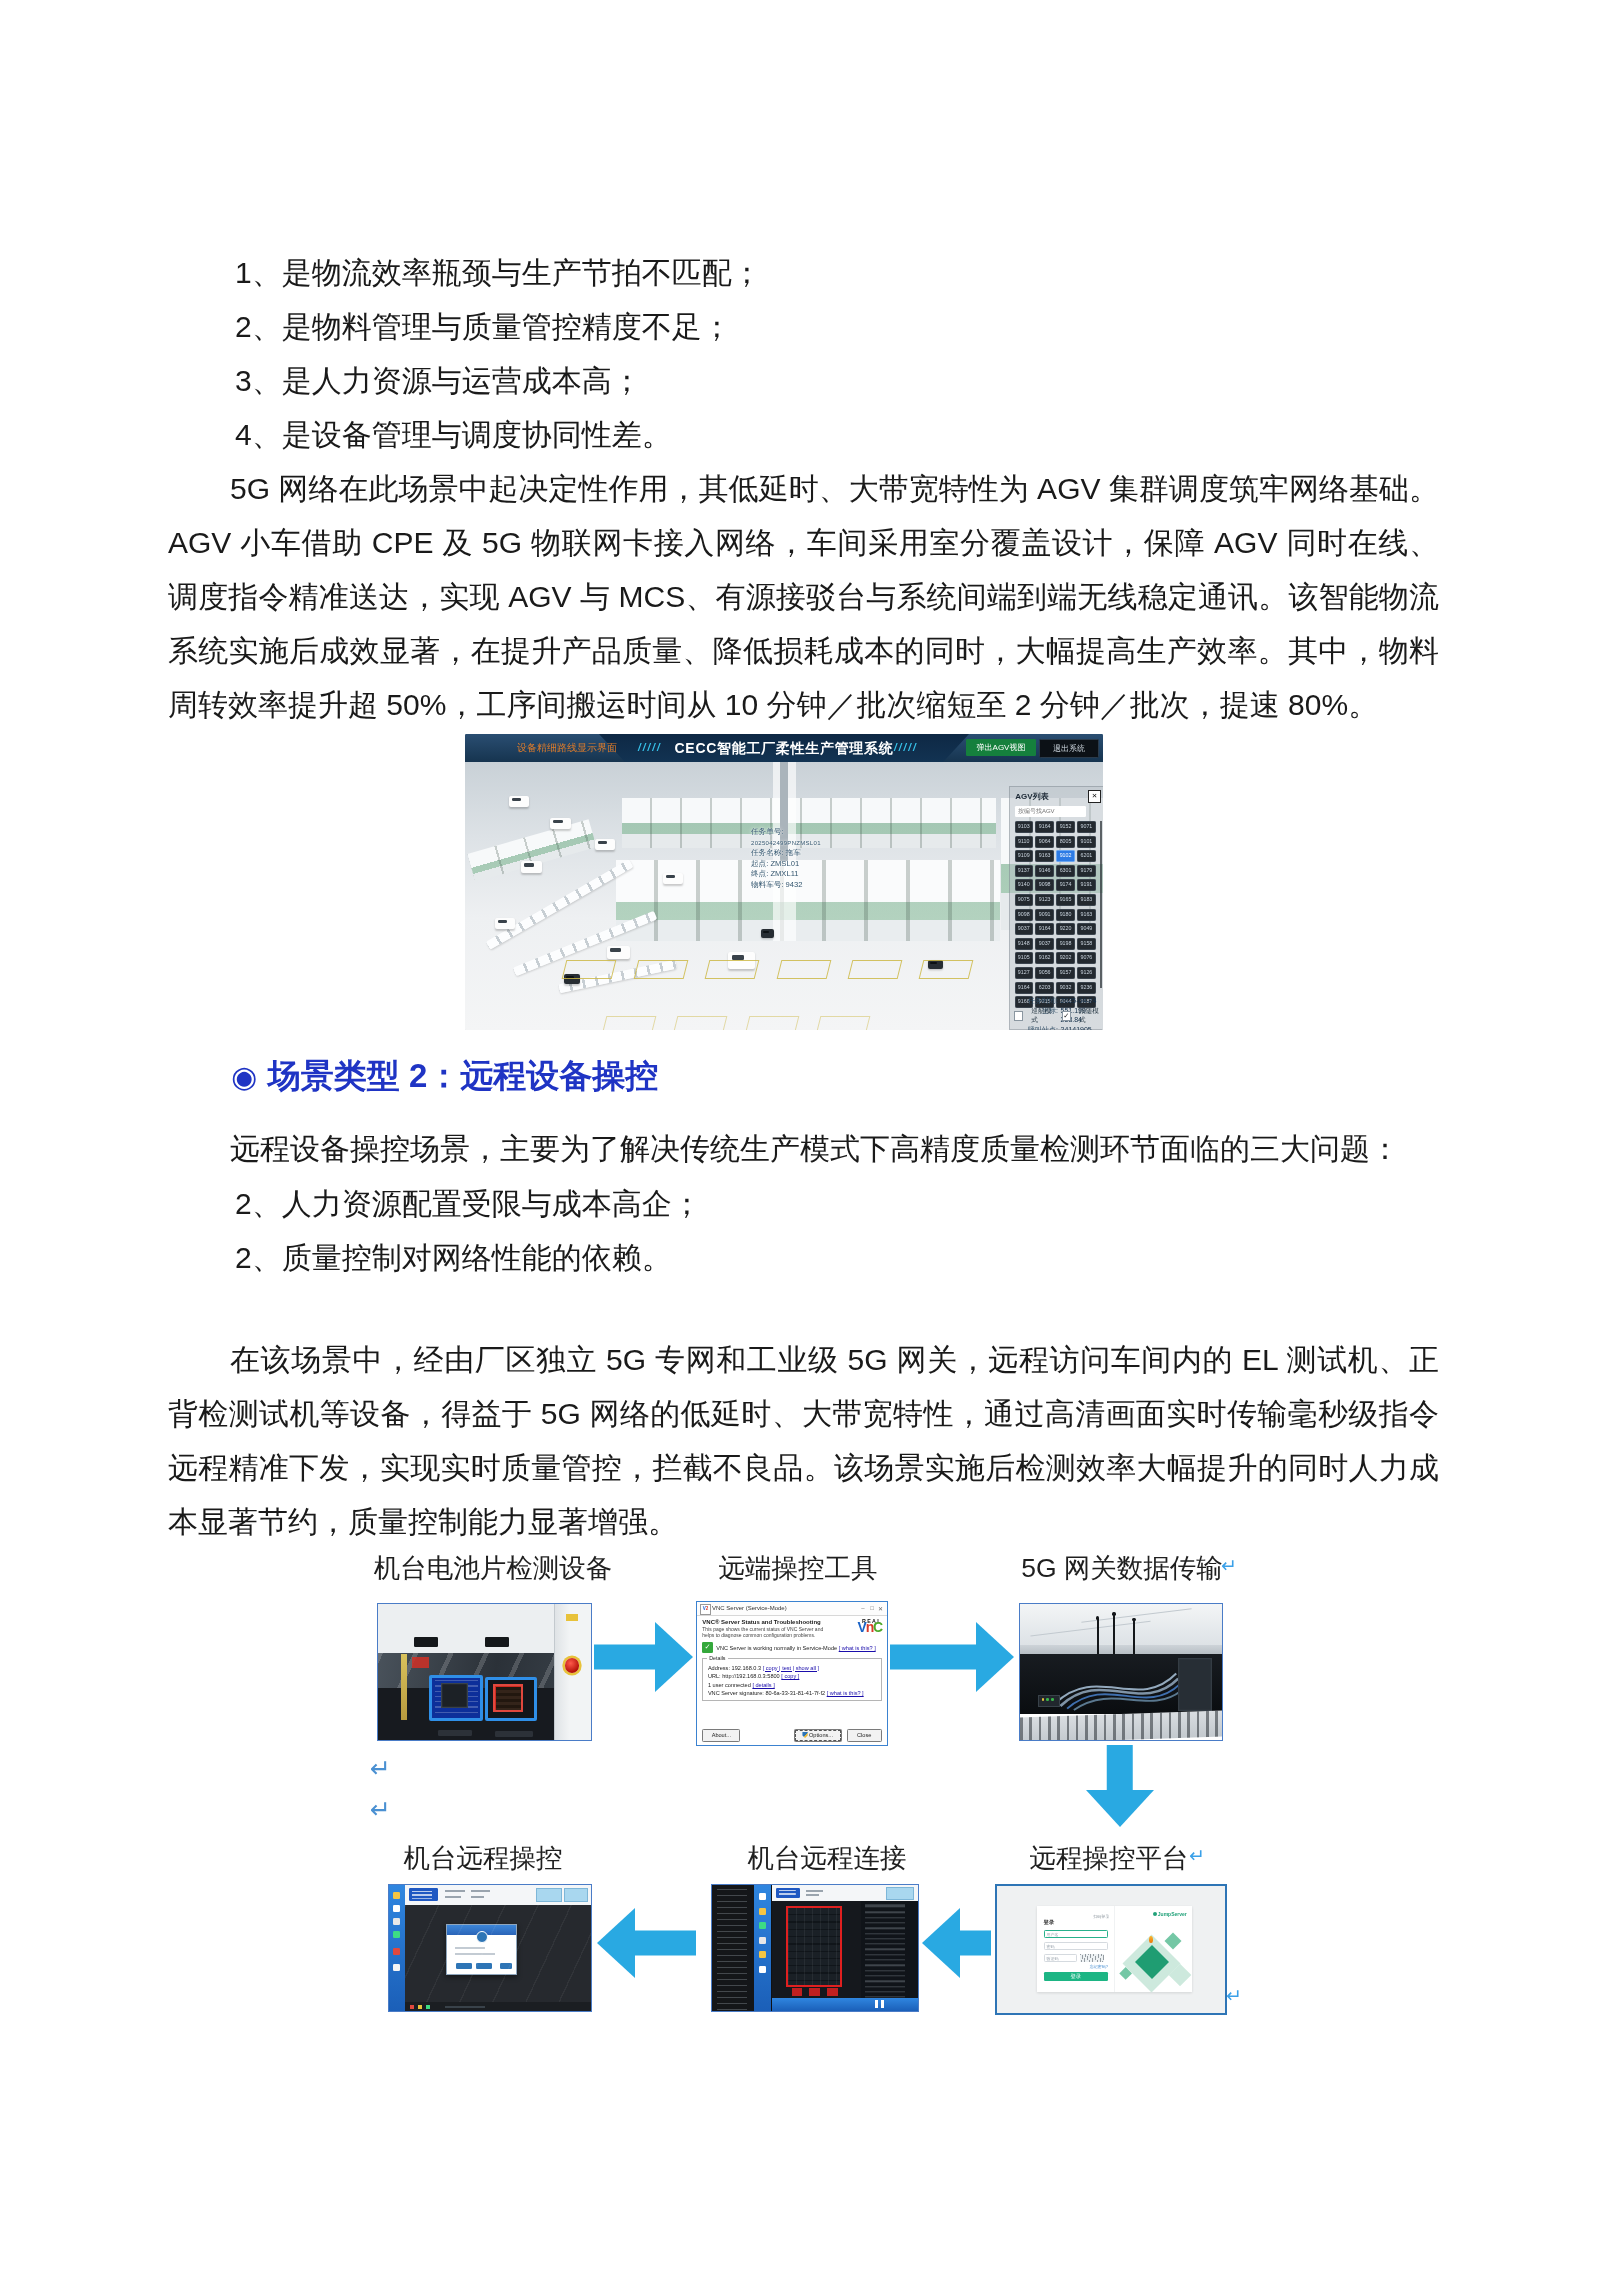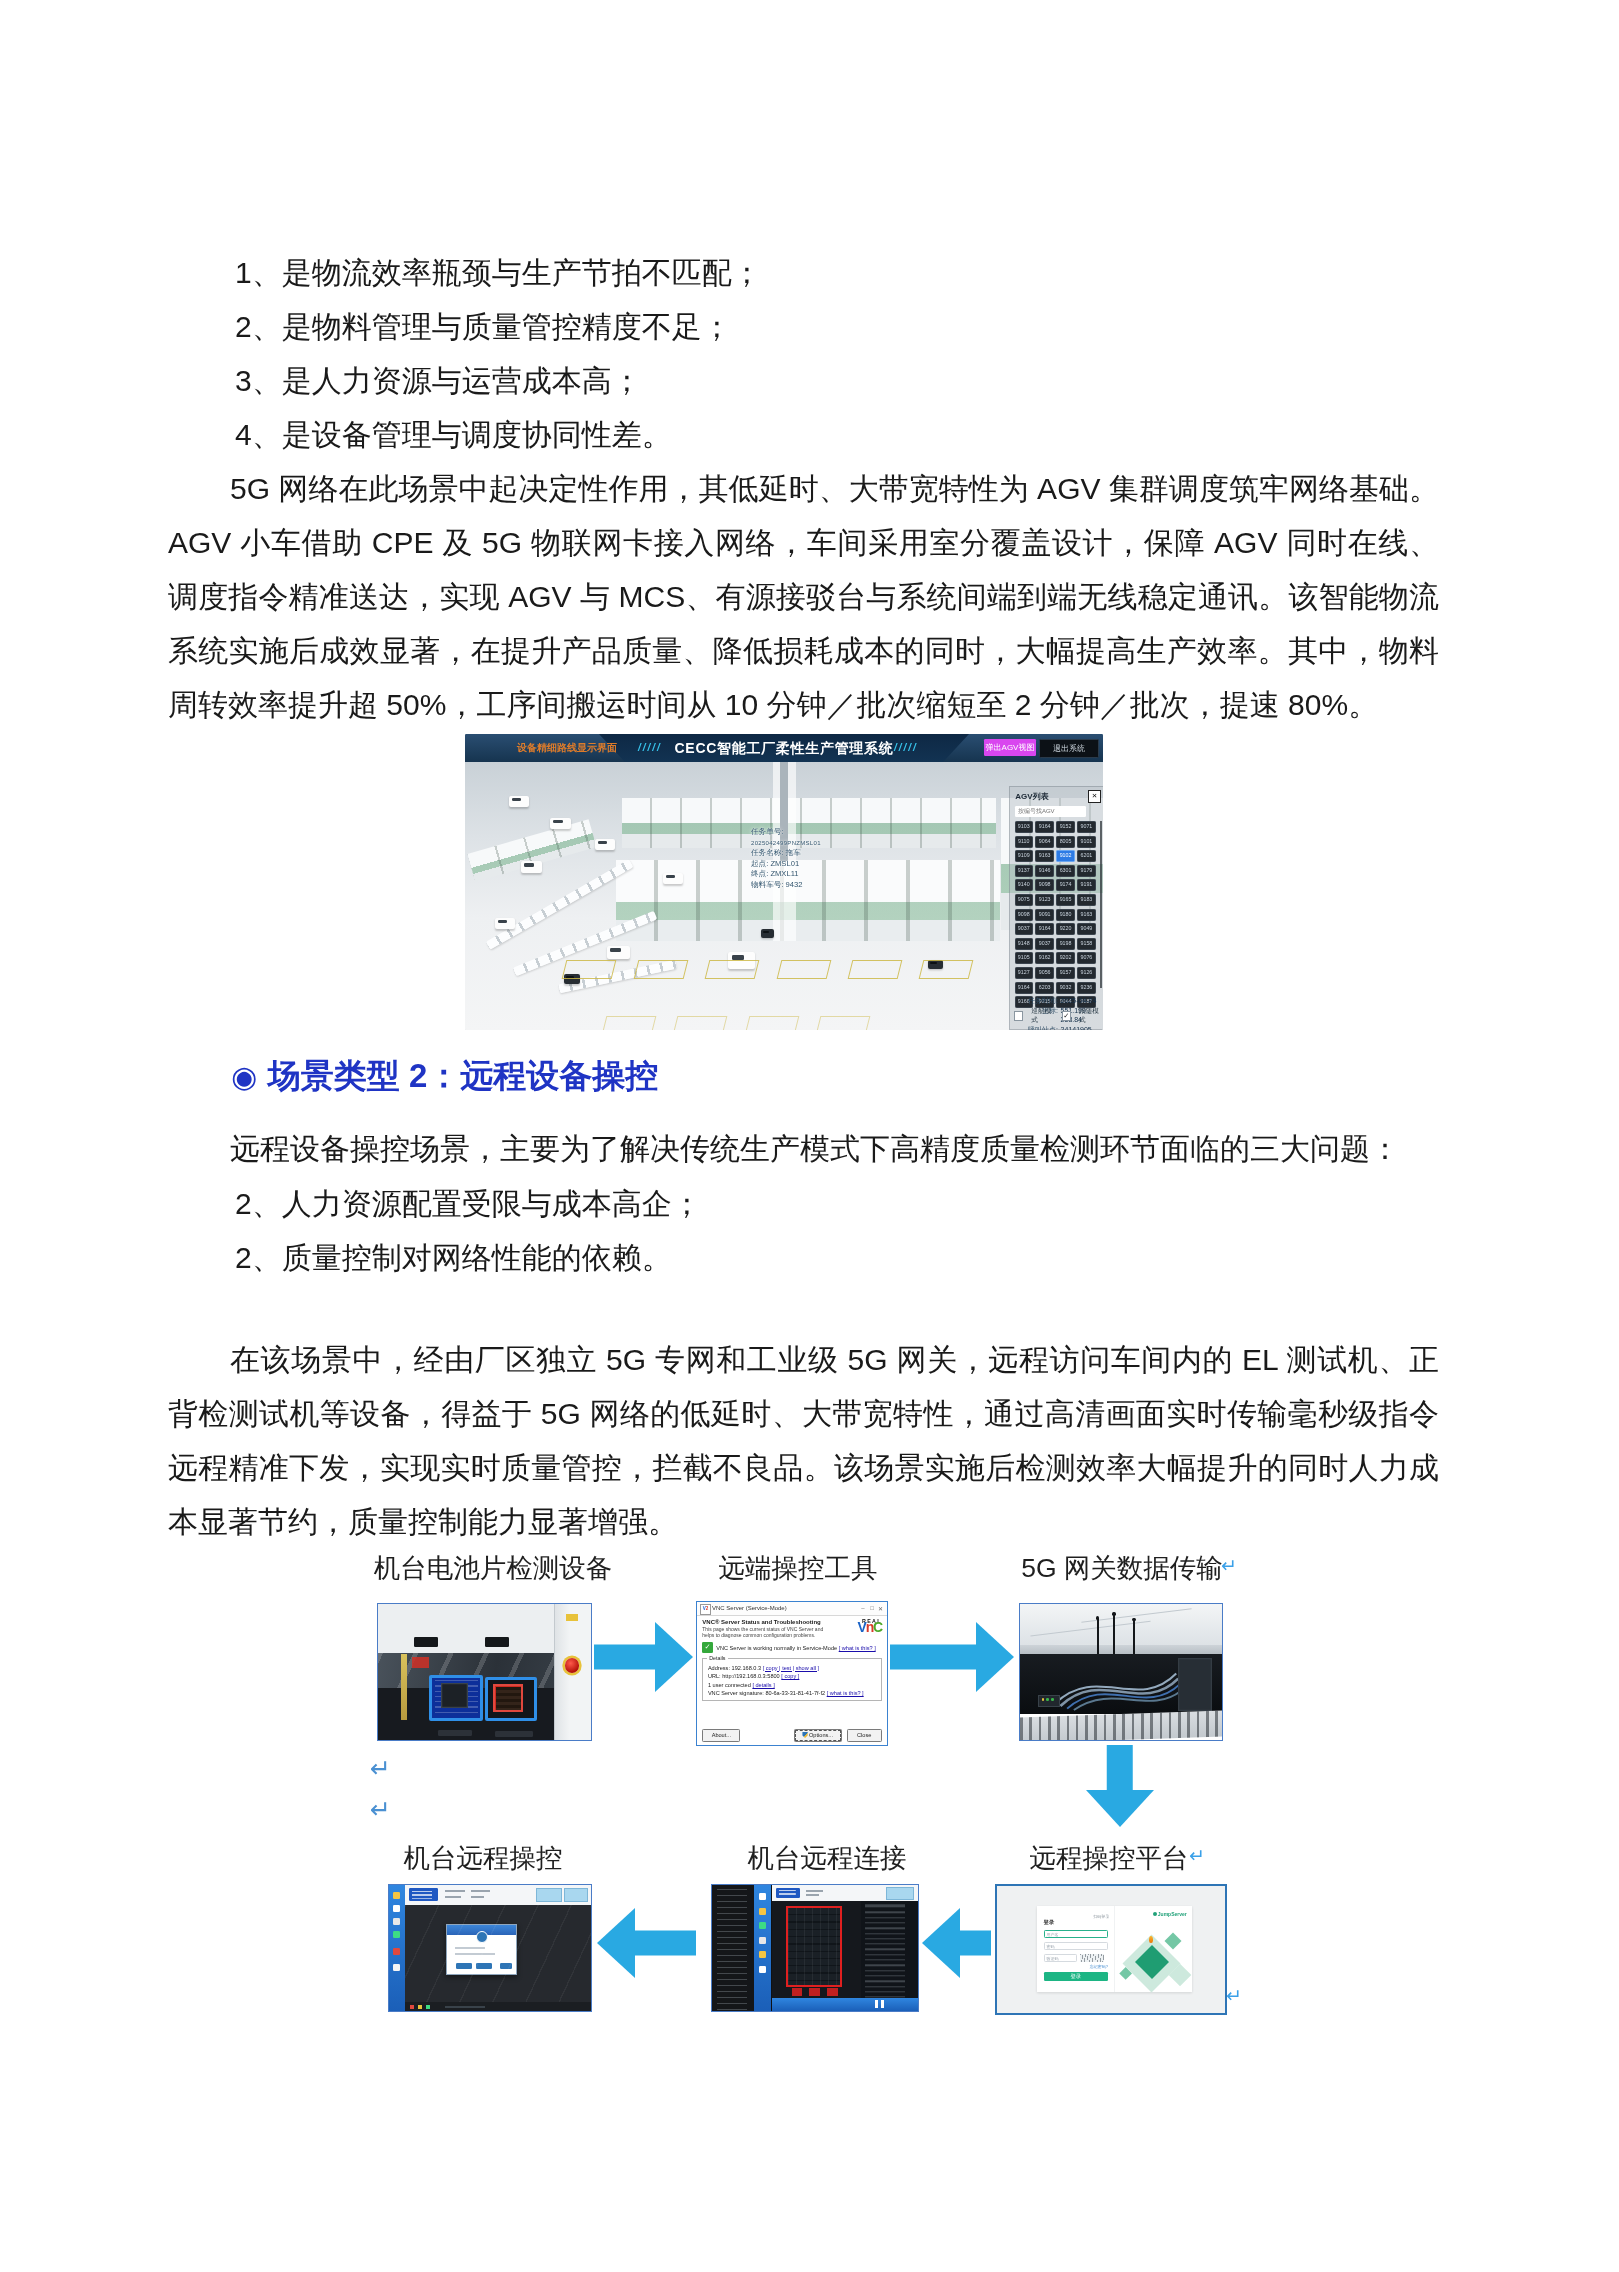--- a/index.html
+++ b/index.html
@@ -23,21 +23,21 @@
   .arrow.l .head{left:0;top:50%;transform:translateY(-50%);border-top:35px solid transparent;border-bottom:35px solid transparent;border-right:38px solid #29a9e2;}
   .arrow.d .shaft{left:50%;top:0;width:26.5px;height:calc(100% - 37px);transform:translateX(-50%);}
   .arrow.d .head{bottom:0;left:50%;transform:translateX(-50%);border-left:34px solid transparent;border-right:34px solid transparent;border-top:37px solid #29a9e2;}
   
   .factory{left:465px;top:734px;width:638px;height:296px;overflow:hidden;background:#dfe4e8;border-radius:1.3px;}
   .f-head{left:0;top:0;right:0;height:28px;background:linear-gradient(180deg,#2a4e72,#16344f);}
   .f-trap{left:134px;top:0;width:370px;height:28px;background:linear-gradient(180deg,#0e2844,#123352);
           clip-path:polygon(0 0,100% 0,93% 100%,7% 100%);}
   .f-title{left:0;right:0;top:6px;text-align:center;color:#fff;font-weight:bold;font-size:14px;letter-spacing:0.7px;}
   .f-slash{top:8px;color:#38c7ef;font-size:10px;font-weight:bold;font-style:italic;letter-spacing:2px;}
-  .f-note{left:52px;top:7.3px;color:#e87f28;font-size:10px;font-weight:bold;opacity:.95;filter:blur(0.2px);}
+  .f-note{left:52px;top:7.3px;color:#e87f28;font-size:10px;font-weight:normal;opacity:.95;filter:blur(0.2px);}
   .f-btn{top:4.6px;height:17px;font-size:8px;line-height:17px;text-align:center;border-radius:1.3px;}
   .f-scene{left:0;top:28px;right:0;bottom:0;background:linear-gradient(180deg,#c9d1d7 0%,#dde2e6 28%,#eef0f2 58%,#f4f5f6 100%);}
   .racks{position:absolute;background:
       repeating-linear-gradient(90deg,transparent 0 28px,rgba(70,90,80,.28) 28px 30px),
       linear-gradient(180deg,#f7f9fa 0 50%,rgba(120,180,140,.55) 50% 72%,#e6eaec 72% 100%);}
   .racks.big{background:
       repeating-linear-gradient(90deg,transparent 0 38px,rgba(70,90,80,.28) 38px 42px),
       linear-gradient(180deg,#fafbfc 0 52%,rgba(120,180,140,.5) 52% 74%,#e9edef 74% 100%);}
   .conv{position:absolute;height:8.6px;border-radius:2px;background:repeating-linear-gradient(90deg,#fcfdfe 0 10.6px,#c7ced3 10.6px 13.2px);box-shadow:0 1.3px 2px rgba(0,0,0,.15);}
   .agvcar{position:absolute;background:#fdfdfd;border-radius:2px;box-shadow:0 1.3px 2px rgba(0,0,0,.2);}
@@ -185,21 +185,21 @@
 
   <div class="abs bodytxt para" style="left:168px;top:462px;width:1271px;">5G 网络在此场景中起决定性作用，其低延时、大带宽特性为 AGV 集群调度筑牢网络基础。AGV 小车借助 CPE 及 5G 物联网卡接入网络，车间采用室分覆盖设计，保障 AGV 同时在线、调度指令精准送达，实现 AGV 与 MCS、有源接驳台与系统间端到端无线稳定通讯。该智能物流系统实施后成效显著，在提升产品质量、降低损耗成本的同时，大幅提高生产效率。其中，物料周转效率提升超 50%，工序间搬运时间从 10 分钟／批次缩短至 2 分钟／批次，提速 80%。</div>
 
   <div class="abs factory">
     <div class="abs f-head"></div>
     <div class="abs f-trap"></div>
     <div class="abs f-slash" style="left:173px;">/////</div>
     <div class="abs f-slash" style="left:429px;">/////</div>
     <div class="abs f-title">CECC智能工厂柔性生产管理系统</div>
     <div class="abs f-note">设备精细路线显示界面</div>
-    <div class="abs f-btn" style="right:67px;width:52px;background:#d946ef;color:#fff;">弹出AGV视图</div>
+    <div class="abs f-btn" style="right:67px;width:70px;background:#15803d;color:#fff;">弹出AGV视图</div>
     <div class="abs f-btn" style="right:4px;width:58px;background:#0c1116;border:0.7px solid #2a3a4a;color:#cfd8e0;">退出系统</div>
 
     <div class="abs f-scene">
 
       <div class="racks" style="left:157px;top:36px;width:374px;height:50px;"></div>
       <div class="racks big" style="left:151px;top:98px;width:384px;height:81px;"></div>
       <div class="racks" style="left:536px;top:36px;width:102px;height:132px;"></div>
       <div class="racks" style="left:4px;top:74px;width:126px;height:29px;transform:rotate(-16deg);"></div>
 
       <div class="abs" style="left:308px;top:0;width:22.5px;height:179px;background:rgba(255,255,255,.65);"></div>

